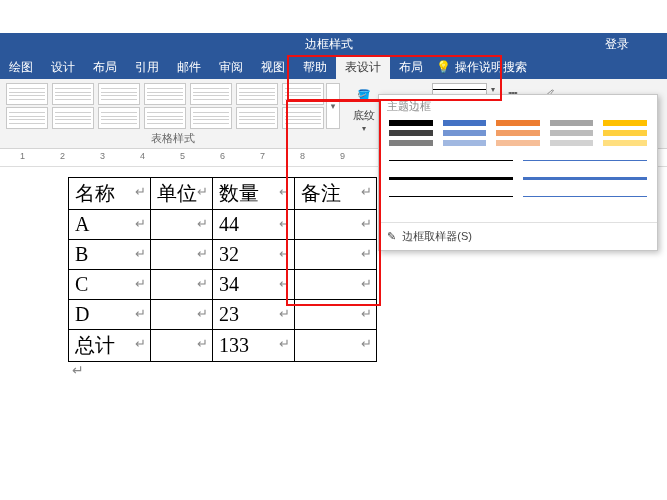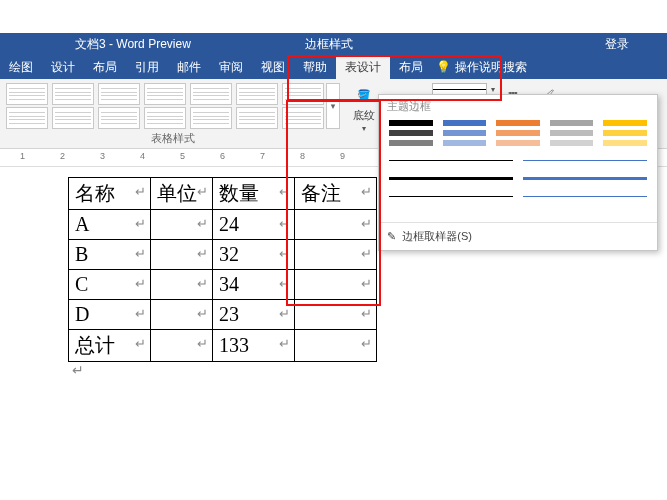--- a/index.html
+++ b/index.html
@@ -134,21 +134,20 @@
   }
   .hb1 { left:287px; top:55px; width:215px; height:46px; }
   .hb2 { left:286px; top:100px; width:95px; height:206px; }
 </style>
 </head>
 <body>
 
 <div class="topgap"></div>
 
 <div class="titlebar">
-  <span class="title">文档3 - Word Preview</span>
   <span class="tools">边框样式</span>
   <span class="login">登录</span>
 </div>
 
 <div class="menubar">
   <div class="tab">绘图</div>
   <div class="tab">设计</div>
   <div class="tab">布局</div>
   <div class="tab">引用</div>
   <div class="tab">邮件</div>
@@ -326,21 +325,21 @@
     <tbody>
         <tr>
       <td class="wide"><span>名称</span><span class="cr">↵</span></td>
       <td><span>单位</span><span class="cr">↵</span></td>
       <td class="wide"><span>数量</span><span class="cr">↵</span></td>
       <td class="wide"><span>备注</span><span class="cr">↵</span></td>
     </tr>
     <tr>
           <td><span>A</span><span class="cr">↵</span></td>
           <td><span></span><span class="cr">↵</span></td>
-          <td><span>24</span><span class="cr">↵</span></td>
+          <td><span>44</span><span class="cr">↵</span></td>
           <td><span></span><span class="cr">↵</span></td>
         </tr>
     <tr>
           <td><span>B</span><span class="cr">↵</span></td>
           <td><span></span><span class="cr">↵</span></td>
           <td><span>32</span><span class="cr">↵</span></td>
           <td><span></span><span class="cr">↵</span></td>
         </tr>
     <tr>
           <td><span>C</span><span class="cr">↵</span></td>

